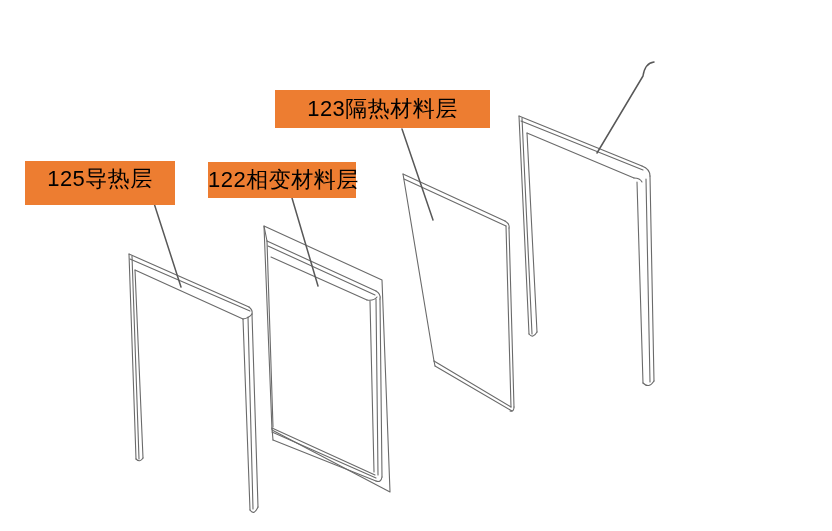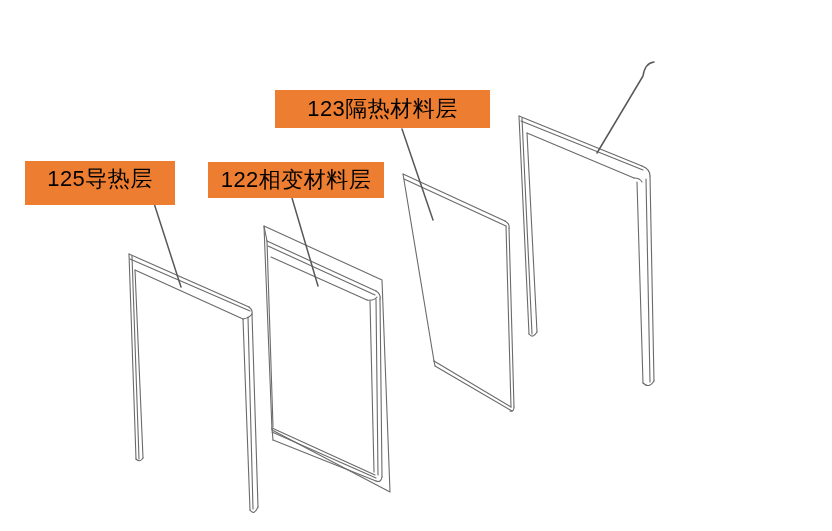--- a/index.html
+++ b/index.html
@@ -114,18 +114,18 @@
     </g>
 
     <path class="leader" d="M152,197 L181,287"></path>
     <path class="leader" d="M292,198 L318,286"></path>
     <path class="leader" d="M402,129 L433,220"></path>
     <path class="leader" d="M654,62 Q645,63 643,76 L597,153"></path>
   </svg>
 
   <div class="callout" style="left:25px; top:161px; width:150px; height:44px;">125导热层</div>
 
-  <div class="callout" style="left:208px; top:162px; width:176px; height:36px;">122相变材料层</div>
+  <div class="callout" style="left:208px; top:162px; width:148px; height:36px;">122相变材料层</div>
 
   <div class="callout" style="left:275px; top:90px; width:215px; height:38px; line-height:38px;">123隔热材料层</div>
 
 
 </div>
 
 </body></html>

